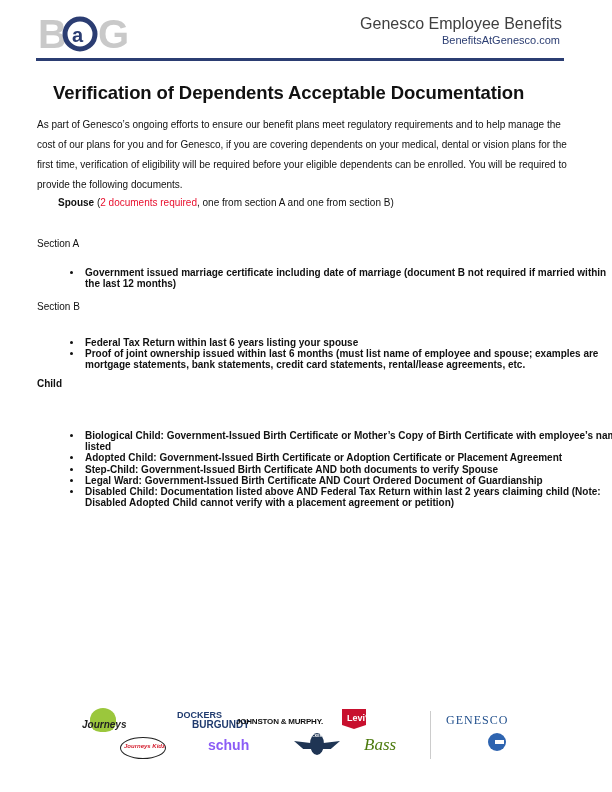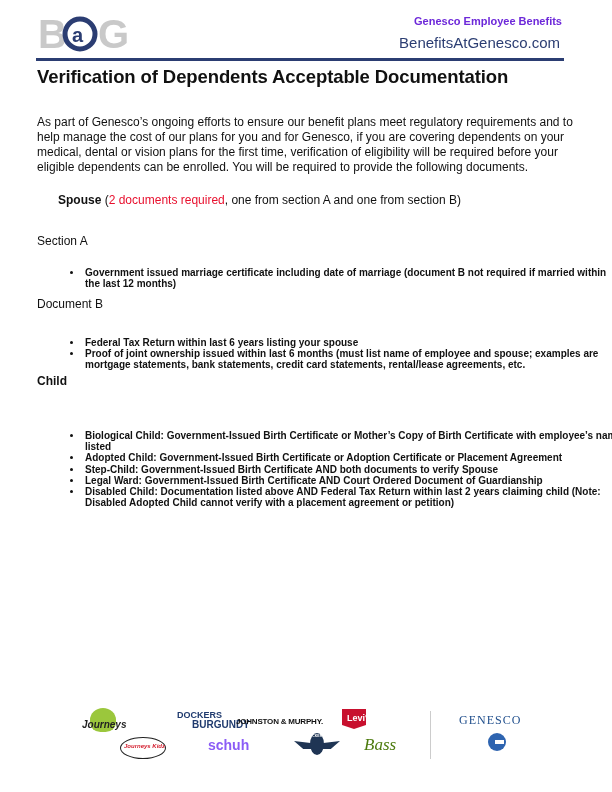--- a/index.html
+++ b/index.html
@@ -1,22 +1,22 @@
 <!DOCTYPE html>
 <html><head>
 <meta charset="utf-8">
 <style>
   html, body { margin:0; padding:0; background:#fff; }
   body { width:612px; height:792px; position:relative; overflow:hidden; font-family:"Liberation Sans", sans-serif; color:#111; }
   .logo { position:absolute; left:38px; top:12px; width:96px; height:40px; }
-  .hdr-title { position:absolute; right:50px; top:15px; font-size:11px; font-weight:bold; color:#6d28d9; }
-  .hdr-url { position:absolute; right:52px; top:34px; font-size:15px; color:#2b3d72; }
+  .hdr-title { position:absolute; right:50px; top:15px; font-size:16px; font-weight:normal; color:#404040; }
+  .hdr-url { position:absolute; right:52px; top:34px; font-size:11px; color:#2b3d72; }
   .hdr-rule { position:absolute; left:36px; right:48px; top:58px; height:3px; background:#2b3d72; }
-  .title { position:absolute; left:37px; top:66px; font-size:18.5px; font-weight:bold; margin:0; letter-spacing:-0.1px; }
-  .body { position:absolute; left:37px; width:538px; font-size:12px; line-height:15px; }
+  .title { position:absolute; left:37px; top:66px; font-size:18.5px; font-weight:bold; margin:16px; letter-spacing:-0.1px; }
+  .body { position:absolute; left:37px; width:538px; font-size:10px; line-height:20px; }
   .intro { top:115px; }
   .spouse { top:193px;margin-left:21px; }
   .red { color:#e8102e; }
   .secA { top:234px; }
   .secB { top:297px; }
   .child-h { top:374px; font-weight:bold; }
   ul { position:absolute; left:37px; width:540px; margin:12px; padding-left:34px; font-size:10px; line-height:11.2px;font-weight:bold; }
   ul li { padding-left:2px; }
   .ulA { top:255px; }
   .ulB { top:325px; }
@@ -43,21 +43,21 @@
 
 <div class="body spouse">
   <b>Spouse</b><span> (</span><span class="red">2 documents required</span><span>, one from section A and one from section B)</span>
 </div>
 
 <div class="body secA">Section A</div>
 <ul class="ulA">
   <li>Government issued marriage certificate including date of marriage (document B not required if married within the last 12 months)</li>
 </ul>
 
-<div class="body secB">Document B</div>
+<div class="body secB">Section B</div>
 <ul class="ulB">
   <li>Federal Tax Return within last 6 years listing your spouse</li>
   <li>Proof of joint ownership issued within last 6 months (must list name of employee and spouse; examples are mortgage statements, bank statements, credit card statements, rental/lease agreements, etc.</li>
 </ul>
 
 <div class="body child-h">Child</div>
 <ul class="ulC">
   <li>Biological Child: Government-Issued Birth Certificate or Mother’s Copy of Birth Certificate with employee’s name listed</li>
   <li>Adopted Child: Government-Issued Birth Certificate or Adoption Certificate or Placement Agreement</li>
   <li>Step-Child: Government-Issued Birth Certificate AND both documents to verify Spouse</li>
@@ -82,17 +82,17 @@
   <div style="position:absolute;left:214px;top:28px;width:46px;height:24px;">
     <div style="position:absolute;left:0;top:8px;width:46px;height:8px;background:#1f3554;clip-path:polygon(0 0,45% 30%,50% 0,55% 30%,100% 0,80% 100%,20% 100%);"></div>
     <div style="position:absolute;left:16px;top:0;width:14px;height:22px;border-radius:50%;background:#1f3554;"></div>
     <span class="brand" style="left:13px;top:1px;font-size:3.5px;color:#fff;">DOCKERS</span>
   </div>
   <div style="position:absolute;left:262px;top:4px;width:24px;height:20px;background:#c8102e;clip-path:polygon(0 0,100% 0,100% 80%,50% 100%,0 80%);">
     <span class="brand" style="left:5px;top:4px;font-size:9px;color:#fff;">Levi's</span>
   </div>
   <span class="brand" style="left:284px;top:30px;font-size:17px;color:#4d7c0f;font-family:'Liberation Serif', serif;font-style:italic;font-weight:normal;">Bass</span>
   <div style="position:absolute;left:350px;top:6px;width:1px;height:48px;background:#ccc;"></div>
-  <span class="brand" style="left:379px;top:8px;font-size:12px;color:#1f4e8c;font-family:'Liberation Serif', serif;font-weight:normal;letter-spacing:1px;">GENESCO</span>
+  <span class="brand" style="left:366px;top:8px;font-size:12px;color:#1f4e8c;font-family:'Liberation Serif', serif;font-weight:normal;letter-spacing:1px;">GENESCO</span>
   <div style="position:absolute;left:408px;top:28px;width:18px;height:18px;border-radius:50%;background:#2e64b0;">
     <div style="position:absolute;left:7px;top:7px;width:9px;height:4px;background:#fff;"></div>
   </div>
 </div>
 
 </body></html>

